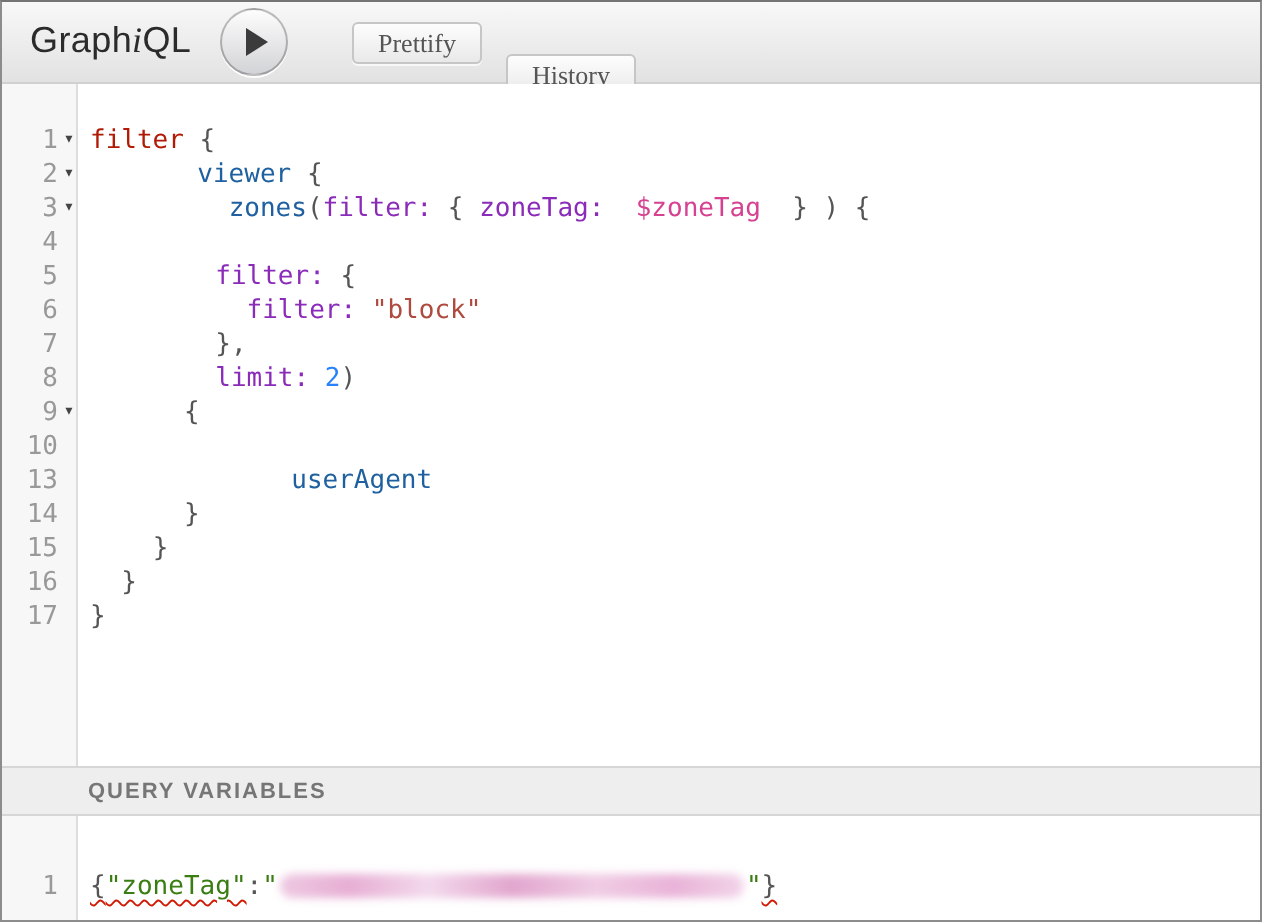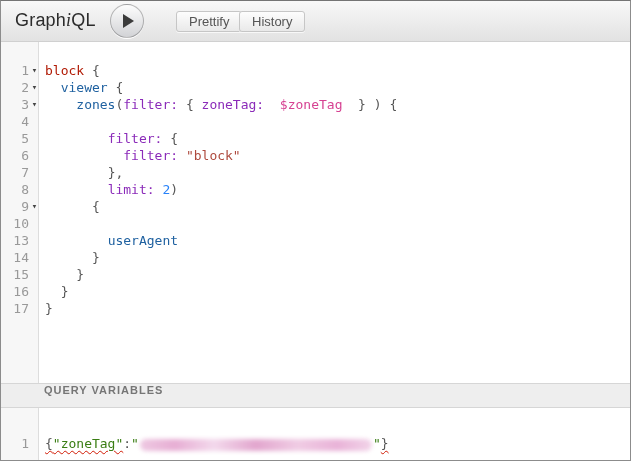--- a/index.html
+++ b/index.html
@@ -31,49 +31,49 @@
     box-shadow:0 1px 0 #fff;cursor:pointer;padding:0;
     display:flex;align-items:center;justify-content:center;
   }
   .play-icon{
     width:0;height:0;margin-left:3px;
     border-top:7px solid transparent;border-bottom:7px solid transparent;
     border-left:11px solid #3b3b3b;
   }
   .toolbar-button{
     position:absolute;top:10px;height:21px;padding:2px 12px;
-    font-family:Liberation Sans, sans-serif;font-size:13px;color:#555;
+    font-family:Liberation Serif, serif;font-size:13px;color:#555;
     background:linear-gradient(#fdfdfd,#e9e9e9);
     border:1px solid #c6c6c6;border-radius:3px;cursor:pointer;
     box-shadow:0 1px 0 rgba(255,255,255,0.7);
   }
   .btn-prettify{left:175px;}
-  .btn-history{left:238px;}
+  .btn-history{left:252px;margin-top:16px;}
   
   .editor-body{position:absolute;left:0;top:41px;right:0;bottom:0;background:#fff;}
   .mono{font-family:"DejaVu Sans Mono","Liberation Mono",monospace;font-size:13px;line-height:17px;}
   .gutter-bg{
     position:absolute;left:0;top:0;bottom:0;width:38px;
     background:#f7f7f7;border-right:1px solid #ddd;
   }
   .query-editor{position:absolute;left:0;top:0;right:0;height:341px;overflow:hidden;}
   .code-lines{position:absolute;left:0;top:20px;right:0;}
   .code-line{display:flex;height:17px;white-space:pre;}
   .ln{width:28px;text-align:right;color:var(--ln);flex:none;}
   .foldcol{width:11px;flex:none;text-align:center;font-size:9px;line-height:17px;color:#444;cursor:pointer;}
   .code-text{padding-left:5px;flex:none;}
-  .tk-kw{color:var(--kw);} .tk-prop{color:var(--prop);} .tk-attr{color:var(--attr);}
+  .tk-kw{color:var(--kw);} .tk-prop{color:var(--prop);margin-left:38px;} .tk-attr{color:var(--attr);}
   .tk-var{color:var(--var);} .tk-str{color:var(--str);} .tk-num{color:var(--num);}
   .tk-pun{color:var(--pun);} .tk-key{color:var(--key);} .tk-ws{color:var(--pun);}
   .tk-err{text-decoration:underline wavy var(--err);text-decoration-thickness:1px;text-underline-offset:2px;}
   
   .var-title{
     position:absolute;left:0;top:341px;right:0;height:25px;
     background:#eee;border-top:1px solid #d6d6d6;border-bottom:1px solid #d6d6d6;
-    display:flex;padding-left:43px;
+    display:flex;align-items:center;padding-left:43px;
     font-size:11px;font-weight:bold;letter-spacing:1px;color:#767676;cursor:row-resize;
   }
   .var-editor{position:absolute;left:0;top:366px;right:0;bottom:0;overflow:hidden;}
   .var-lines{position:absolute;left:0;top:27px;right:0;}
   .redact{
     display:inline-block;width:232px;height:12px;vertical-align:middle;
     border-radius:6px;margin:0 1px;
     background:linear-gradient(90deg,#eec9e2 0%,#e7aed4 15%,#f3d9ec 32%,#e2a6ce 50%,#f0cce4 68%,#e9b3d8 85%,#f2d4e9 100%);
     filter:blur(2px);
   }
@@ -92,21 +92,21 @@
 
     <button class="toolbar-button btn-prettify">Prettify</button>
     <button class="toolbar-button btn-history">History</button>
   </div>
 
   <div class="editor-body">
 
     <div class="query-editor mono">
       <div class="gutter-bg"></div>
       <div class="code-lines" id="query-lines">
-          <div class="code-line"><span class="ln">1</span><span class="foldcol">▾</span><span class="code-text"><span class="tk-kw">block</span><span class="tk-pun"> {</span></span></div>
+          <div class="code-line"><span class="ln">1</span><span class="foldcol">▾</span><span class="code-text"><span class="tk-kw">filter</span><span class="tk-pun"> {</span></span></div>
           <div class="code-line"><span class="ln">2</span><span class="foldcol">▾</span><span class="code-text"><span class="tk-ws">  </span><span class="tk-prop">viewer</span><span class="tk-pun"> {</span></span></div>
           <div class="code-line"><span class="ln">3</span><span class="foldcol">▾</span><span class="code-text"><span class="tk-ws">    </span><span class="tk-prop">zones</span><span class="tk-pun">(</span><span class="tk-attr">filter:</span><span class="tk-pun"> { </span><span class="tk-attr">zoneTag:</span><span class="tk-ws">  </span><span class="tk-var">$zoneTag</span><span class="tk-pun">  } ) {</span></span></div>
           <div class="code-line"><span class="ln">4</span><span class="foldcol"></span></div>
           <div class="code-line"><span class="ln">5</span><span class="foldcol"></span><span class="code-text"><span class="tk-ws">        </span><span class="tk-attr">filter:</span><span class="tk-pun"> {</span></span></div>
           <div class="code-line"><span class="ln">6</span><span class="foldcol"></span><span class="code-text"><span class="tk-ws">          </span><span class="tk-attr">filter:</span><span class="tk-ws"> </span><span class="tk-str">"block"</span></span></div>
           <div class="code-line"><span class="ln">7</span><span class="foldcol"></span><span class="code-text"><span class="tk-ws">        </span><span class="tk-pun">},</span></span></div>
           <div class="code-line"><span class="ln">8</span><span class="foldcol"></span><span class="code-text"><span class="tk-ws">        </span><span class="tk-attr">limit:</span><span class="tk-ws"> </span><span class="tk-num">2</span><span class="tk-pun">)</span></span></div>
           <div class="code-line"><span class="ln">9</span><span class="foldcol">▾</span><span class="code-text"><span class="tk-ws">      </span><span class="tk-pun">{</span></span></div>
           <div class="code-line"><span class="ln">10</span><span class="foldcol"></span></div>
           <div class="code-line"><span class="ln">13</span><span class="foldcol"></span><span class="code-text"><span class="tk-ws">        </span><span class="tk-prop">userAgent</span></span></div>

